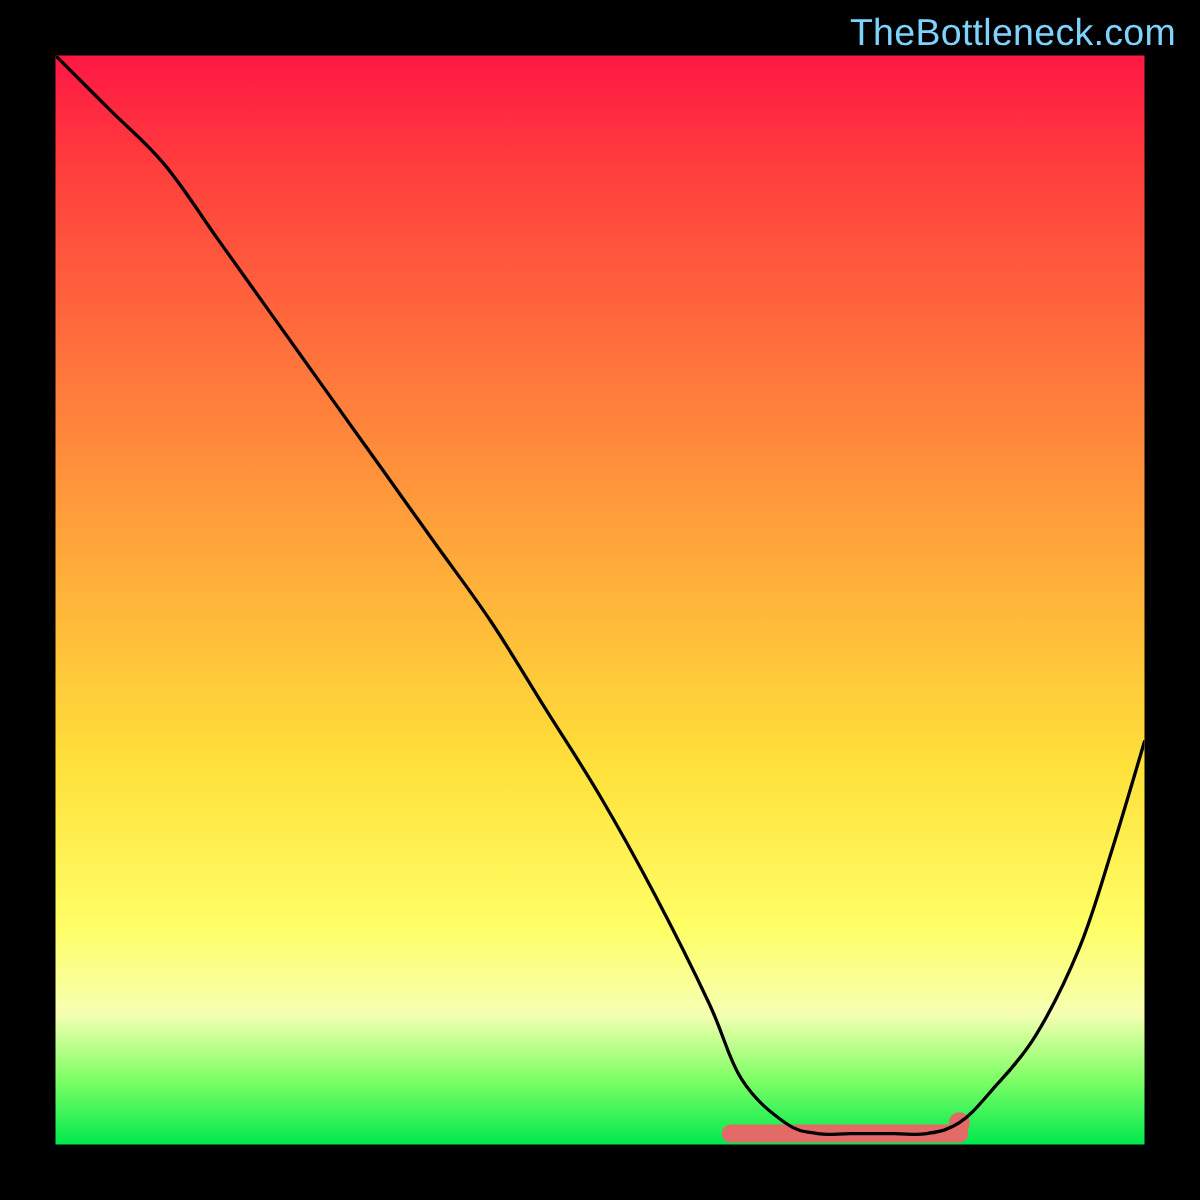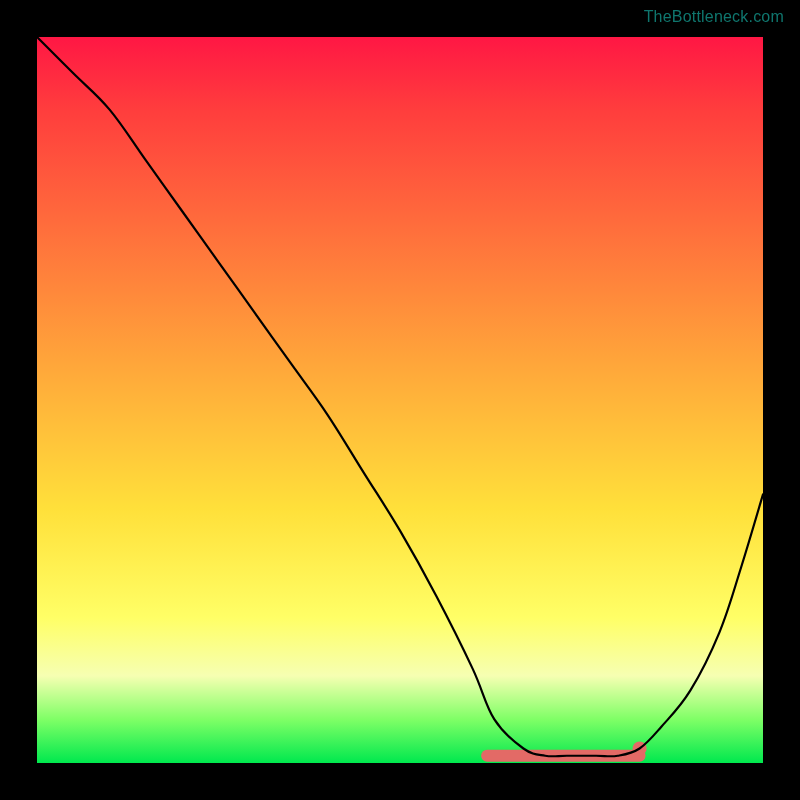--- a/index.html
+++ b/index.html
@@ -33,22 +33,22 @@
       #ffff66 80%,
       #f6ffb2 88%,
       #7fff66 94%,
       #00e84e 100%
     );
   }
   .watermark {
     position: absolute;
     top: 8px;
     right: 16px;
-    color: #0f766e;
-    font-size: 16px;
+    color: #7dd3fc;
+    font-size: 25px;
     font-weight: 400;
     letter-spacing: 0.2px;
     user-select: none;
   }
   svg.chart {
     position: absolute;
     left: 0;
     top: 0;
     width: 726px;
     height: 726px;

